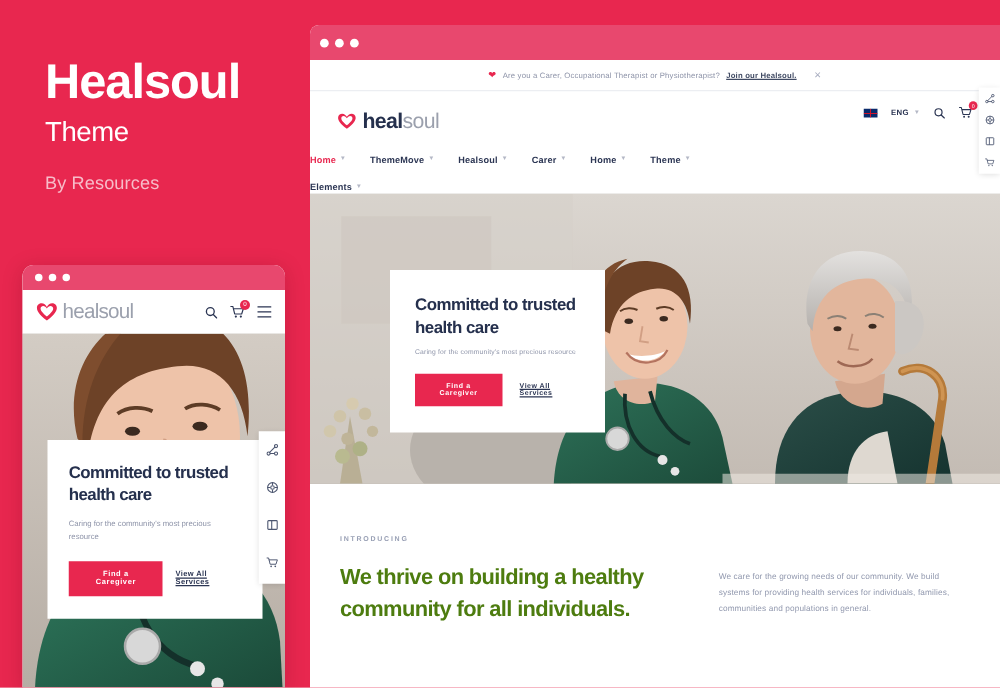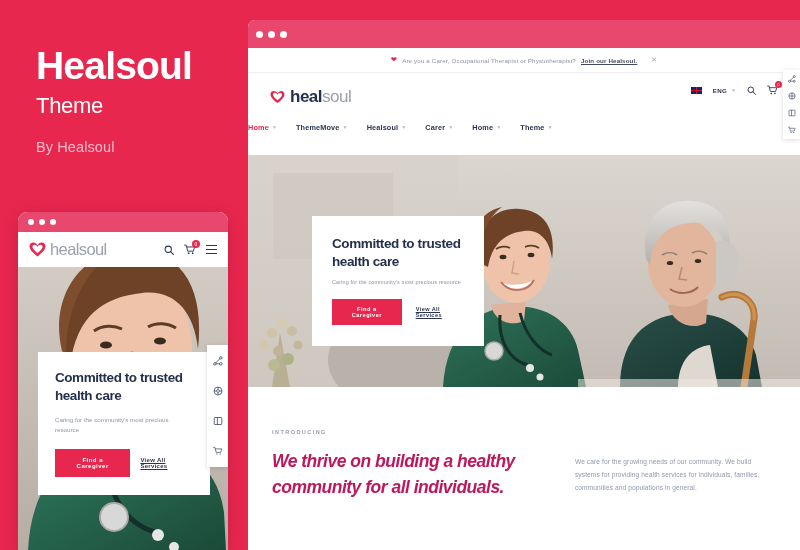--- a/index.html
+++ b/index.html
@@ -146,22 +146,22 @@
   .side-tools .ti{ cursor:pointer; display:flex; }
 
   
   .intro{ padding:42px 24px 0 24px; display:flex; gap:26px; }
   .intro-left{ width:292px; }
   .eyebrow{
     font-size:5.6px; font-weight:bold; color:#99a0b5;
     letter-spacing:1.4px; margin-bottom:14px;
   }
   .intro-h{
-    font-size:17.5px; font-weight:bold; color:#be185d;
-    line-height:1.46; letter-spacing:-0.5px;font-style:italic;
+    font-size:17.5px; font-weight:bold; color:#4d7c0f;
+    line-height:1.46; letter-spacing:-0.5px;
   }
   .intro-p{
     font-size:6.6px; color:#9198ae; line-height:2.0;
     letter-spacing:0.1px; padding-top:26px; width:212px;
   }
 
   
   .mob-win{
     position:absolute; left:18px; top:212px; width:210px; height:338px;
     background:#ffffff;
@@ -216,21 +216,21 @@
     display:flex; flex-direction:column; align-items:center;
     padding:7px 0; gap:12px;
   }
 </style>
 </head>
 <body>
 
 <div class="brand-panel">
   <div class="brand-title">Healsoul</div>
   <div class="brand-sub">Theme</div>
-  <div class="brand-by">By Healsoul</div>
+  <div class="brand-by">By Resources</div>
 </div>
 
 <div class="desktop-win">
 
   <div class="chrome-bar">
     <span class="dot"></span>
     <span class="dot"></span>
     <span class="dot"></span>
   </div>
 
@@ -275,20 +275,26 @@
         <div class="nav-item">
           <span>Home</span>
           <span class="caret">▼</span>
         </div>
         <div class="nav-item">
           <span>Theme</span>
           <span class="caret">▼</span>
         </div>
       </div>
 
+      <div class="nav-row nav-row2">
+        <div class="nav-item">
+          <span>Elements</span>
+          <span class="caret">▼</span>
+        </div>
+      </div>
 
       <div class="hdr-right">
         <span class="flag"></span>
         <span class="lang">ENG</span>
         <span class="caret" style="margin-left:-7px;">▼</span>
         <span class="ico-btn">
           <svg width="9" height="9" viewBox="0 0 16 16" fill="none" stroke="#2b3553" stroke-width="1.7">
             <circle cx="6.8" cy="6.8" r="5"></circle>
               <line x1="10.6" y1="10.6" x2="15" y2="15" stroke-linecap="round"></line>
           </svg>

